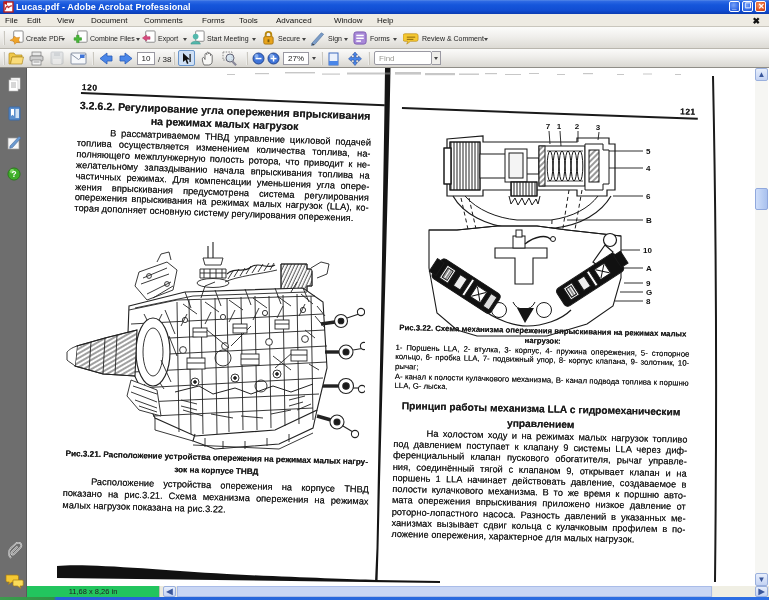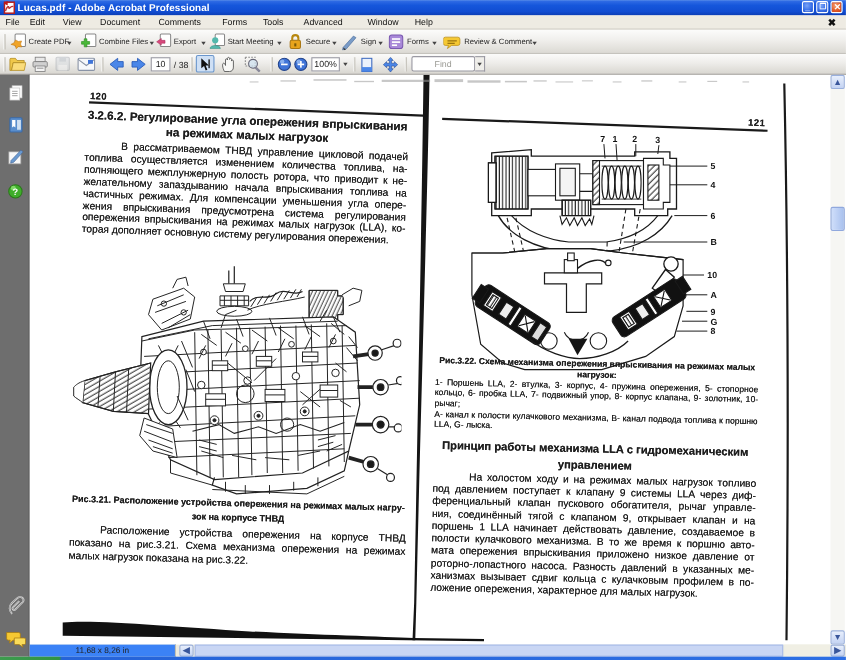--- a/index.html
+++ b/index.html
@@ -47,21 +47,21 @@
 #rpage{position:absolute;left:375px;top:39px;width:296px;transform:rotate(2.1deg);transform-origin:0 0}
 #rtext{position:absolute;left:369px;top:255px;width:294px;transform:rotate(1.3deg);transform-origin:0 0}
 #rlist{font-size:7.8px;line-height:9.7px;margin-top:0}
 #rhead{font-size:10.2px;font-weight:bold;text-align:center;line-height:15px}
 #rbody{font-size:9.3px;line-height:11.3px;margin-top:0}
 
 #vscroll{position:absolute;left:755px;top:68px;width:13px;height:518px;background:#f6f6f3}
 .sbtn{position:absolute;width:13px;height:13px;background:linear-gradient(180deg,#e8effc,#c4d3f3);border:1px solid #9ab0dd;border-radius:2px;color:#39569b;font-size:8px;font-weight:bold;text-align:center;line-height:11px}
 #vthumb{position:absolute;left:0;top:120px;width:13px;height:22px;background:linear-gradient(90deg,#cfdefa,#a9c1ee);border:1px solid #90a8dd;border-radius:2px}
 #statusrow{position:absolute;left:27px;top:586px;width:742px;height:11px;background:#eceade}
-#statbox{position:absolute;left:0px;top:0px;width:133px;height:11px;background:#3b82f6;border-right:1px solid #c0beb2;font-size:7.5px;color:#222;text-align:center;line-height:11px}
+#statbox{position:absolute;left:0px;top:0px;width:133px;height:11px;background:#22c55e;border-right:1px solid #c0beb2;font-size:7.5px;color:#222;text-align:center;line-height:11px}
 #taskbar{position:absolute;left:0;top:597px;width:769px;height:3px;background:linear-gradient(90deg,#3d9c4e 0%,#2f9444 7%,#2563d8 7.3%,#2d6fe4 100%)}
 </style>
 </head>
 <body>
 <div id="app">
 
   <div id="titlebar">
     <svg class="abs" style="left:3px;top:1px" width="11" height="12" viewBox="0 0 11 12">
       <rect x="1" y="1" width="9" height="10" fill="#fff"></rect>
       <rect x="1" y="1" width="9" height="10" fill="none" stroke="#b42020" stroke-width="1.4"></rect>
@@ -203,32 +203,32 @@
       <circle cx="4.5" cy="4" r="2" fill="#9abef5" opacity=".8"></circle>
       <rect x="3.5" y="5.8" width="6" height="1.5" fill="#fff"></rect>
     </svg>
     <svg class="abs" style="left:267px;top:3px" width="13" height="13" viewBox="0 0 13 13">
       <circle cx="6.5" cy="6.5" r="5.5" fill="#3f74d8"></circle>
       <circle cx="6.5" cy="6.5" r="5.5" fill="none" stroke="#24458c"></circle>
       <circle cx="4.5" cy="4" r="2" fill="#9abef5" opacity=".8"></circle>
       <rect x="3.5" y="5.8" width="6" height="1.5" fill="#fff"></rect>
       <rect x="5.8" y="3.5" width="1.5" height="6" fill="#fff"></rect>
     </svg>
-    <div class="ibox" style="left:283px;top:2.5px;width:26px;height:13px;text-align:center;line-height:12px">100%</div>
+    <div class="ibox" style="left:283px;top:2.5px;width:26px;height:13px;text-align:center;line-height:12px">27%</div>
     <div class="dd" style="left:312px;top:8px"></div>
     <div class="grip" style="left:321px;top:3px;height:13px"></div>
     <svg class="abs" style="left:327px;top:2.5px" width="13" height="14" viewBox="0 0 13 14">
       <rect x="2" y="1" width="9" height="12" fill="#eaf1fc" stroke="#3f6cc0"></rect>
       <rect x="2" y="9" width="9" height="4" fill="#4a86e8"></rect>
     </svg>
     <svg class="abs" style="left:348px;top:2.5px" width="14" height="14" viewBox="0 0 14 14">
       <path d="M7 0 l2.5 3 h-1.5 v2.5 H10.5 V4 l3 2.8 -3 2.8 V8 H8 v2.5 h1.5 L7 13.5 4.5 10.5 H6 V8 H3.5 v1.5 l-3-2.7 3-2.8 V5.5 H6 V3 H4.5z" fill="#4a86e8" stroke="#24458c" stroke-width=".5"></path>
     </svg>
     <div class="grip" style="left:368px;top:3px;height:13px"></div>
-    <div class="ibox" style="left:374px;top:2px;width:58px;height:14px;border-radius:2px"><span style="color:#9a9a94;margin-left:20px;line-height:13px">Find</span></div>
+    <div class="ibox" style="left:374px;top:2px;width:58px;height:14px;border-radius:2px"><span style="color:#9a9a94;margin-left:4px;line-height:13px">Find</span></div>
     <div class="abs" style="left:432px;top:2px;width:9px;height:14px;background:#efeeea;border:1px solid #9a99a2;border-left:none"></div>
     <div class="dd" style="left:434px;top:8px"></div>
   </div>
 
   <div id="sidebar">
     <svg class="abs" style="left:7px;top:9px" width="14" height="15" viewBox="0 0 14 15">
       <rect x="4" y="1" width="9" height="11" fill="#fff" stroke="#ccc" stroke-width=".6"></rect>
       <rect x="2" y="3" width="9" height="11" fill="#fff" stroke="#bbb" stroke-width=".6"></rect>
       <g stroke="#999" stroke-width=".8">
           <line x1="4" y1="6" x2="9" y2="6"></line>

